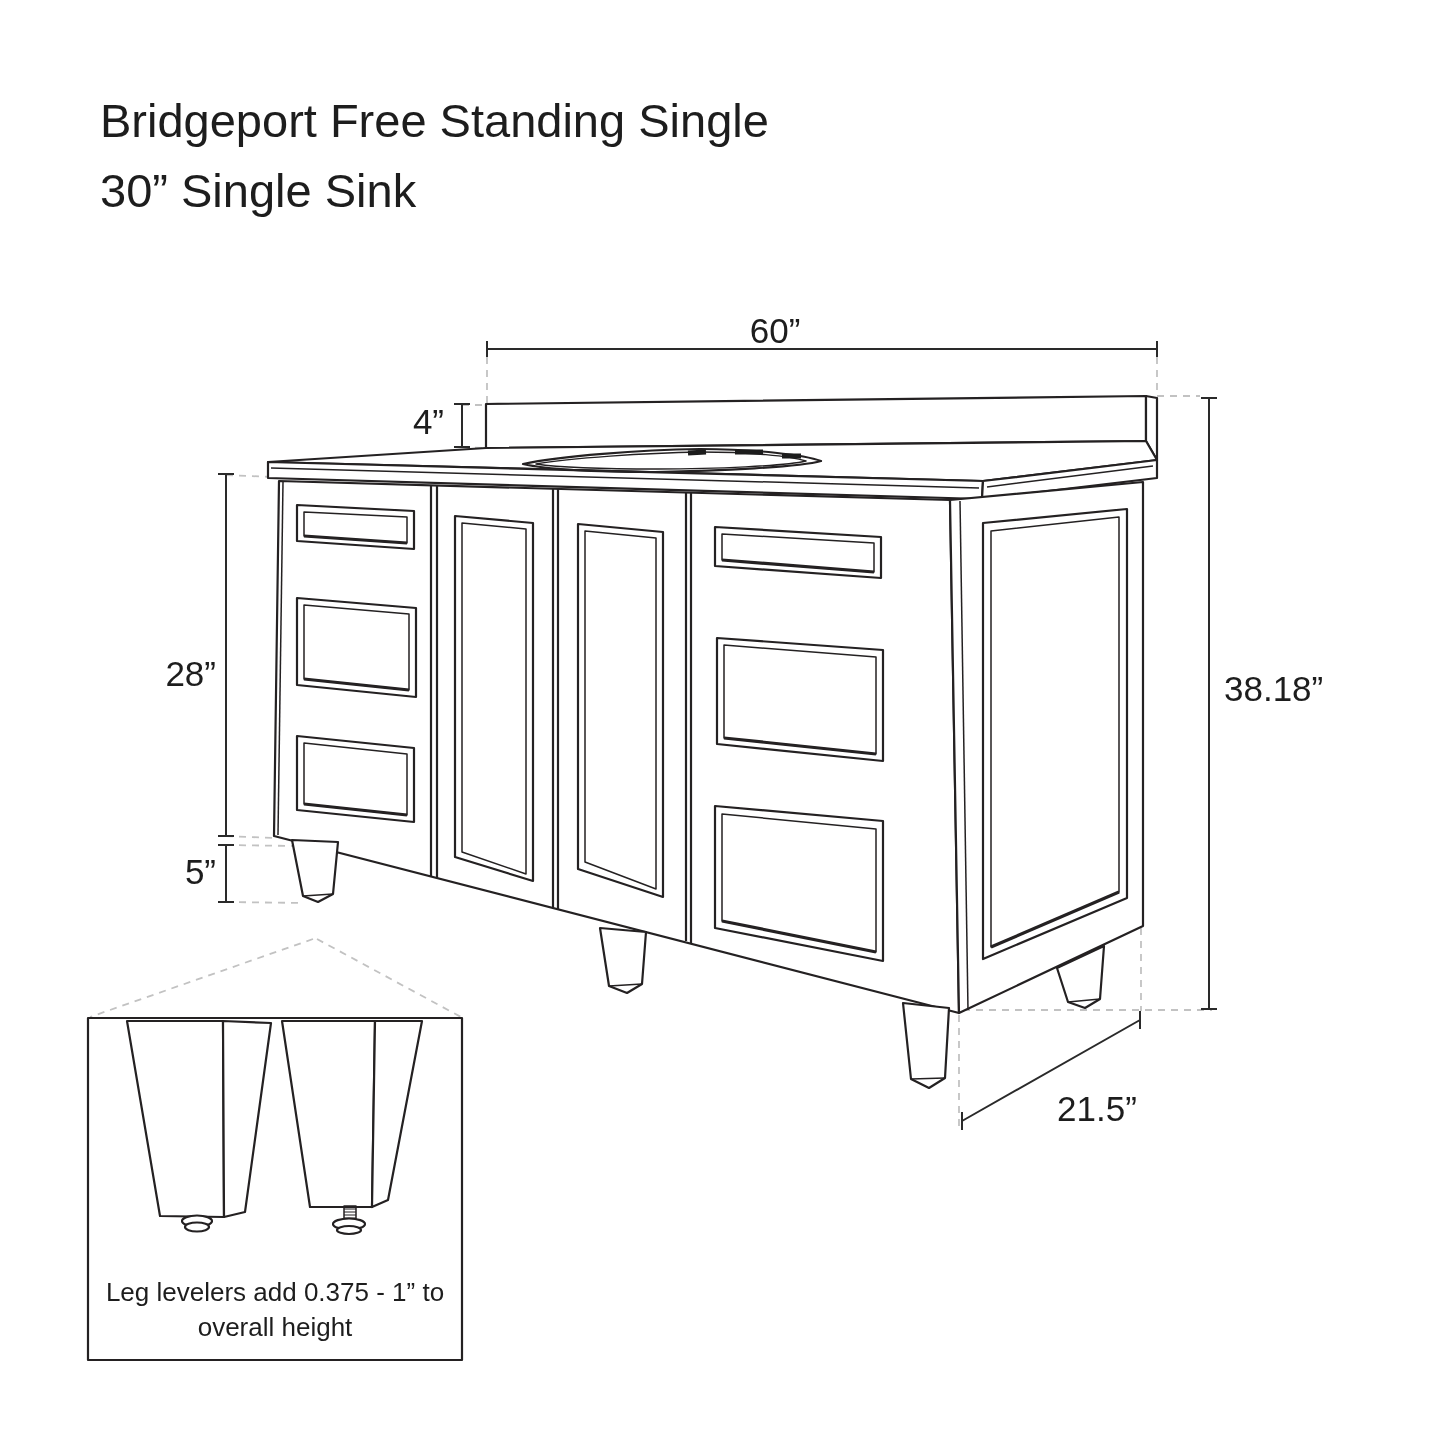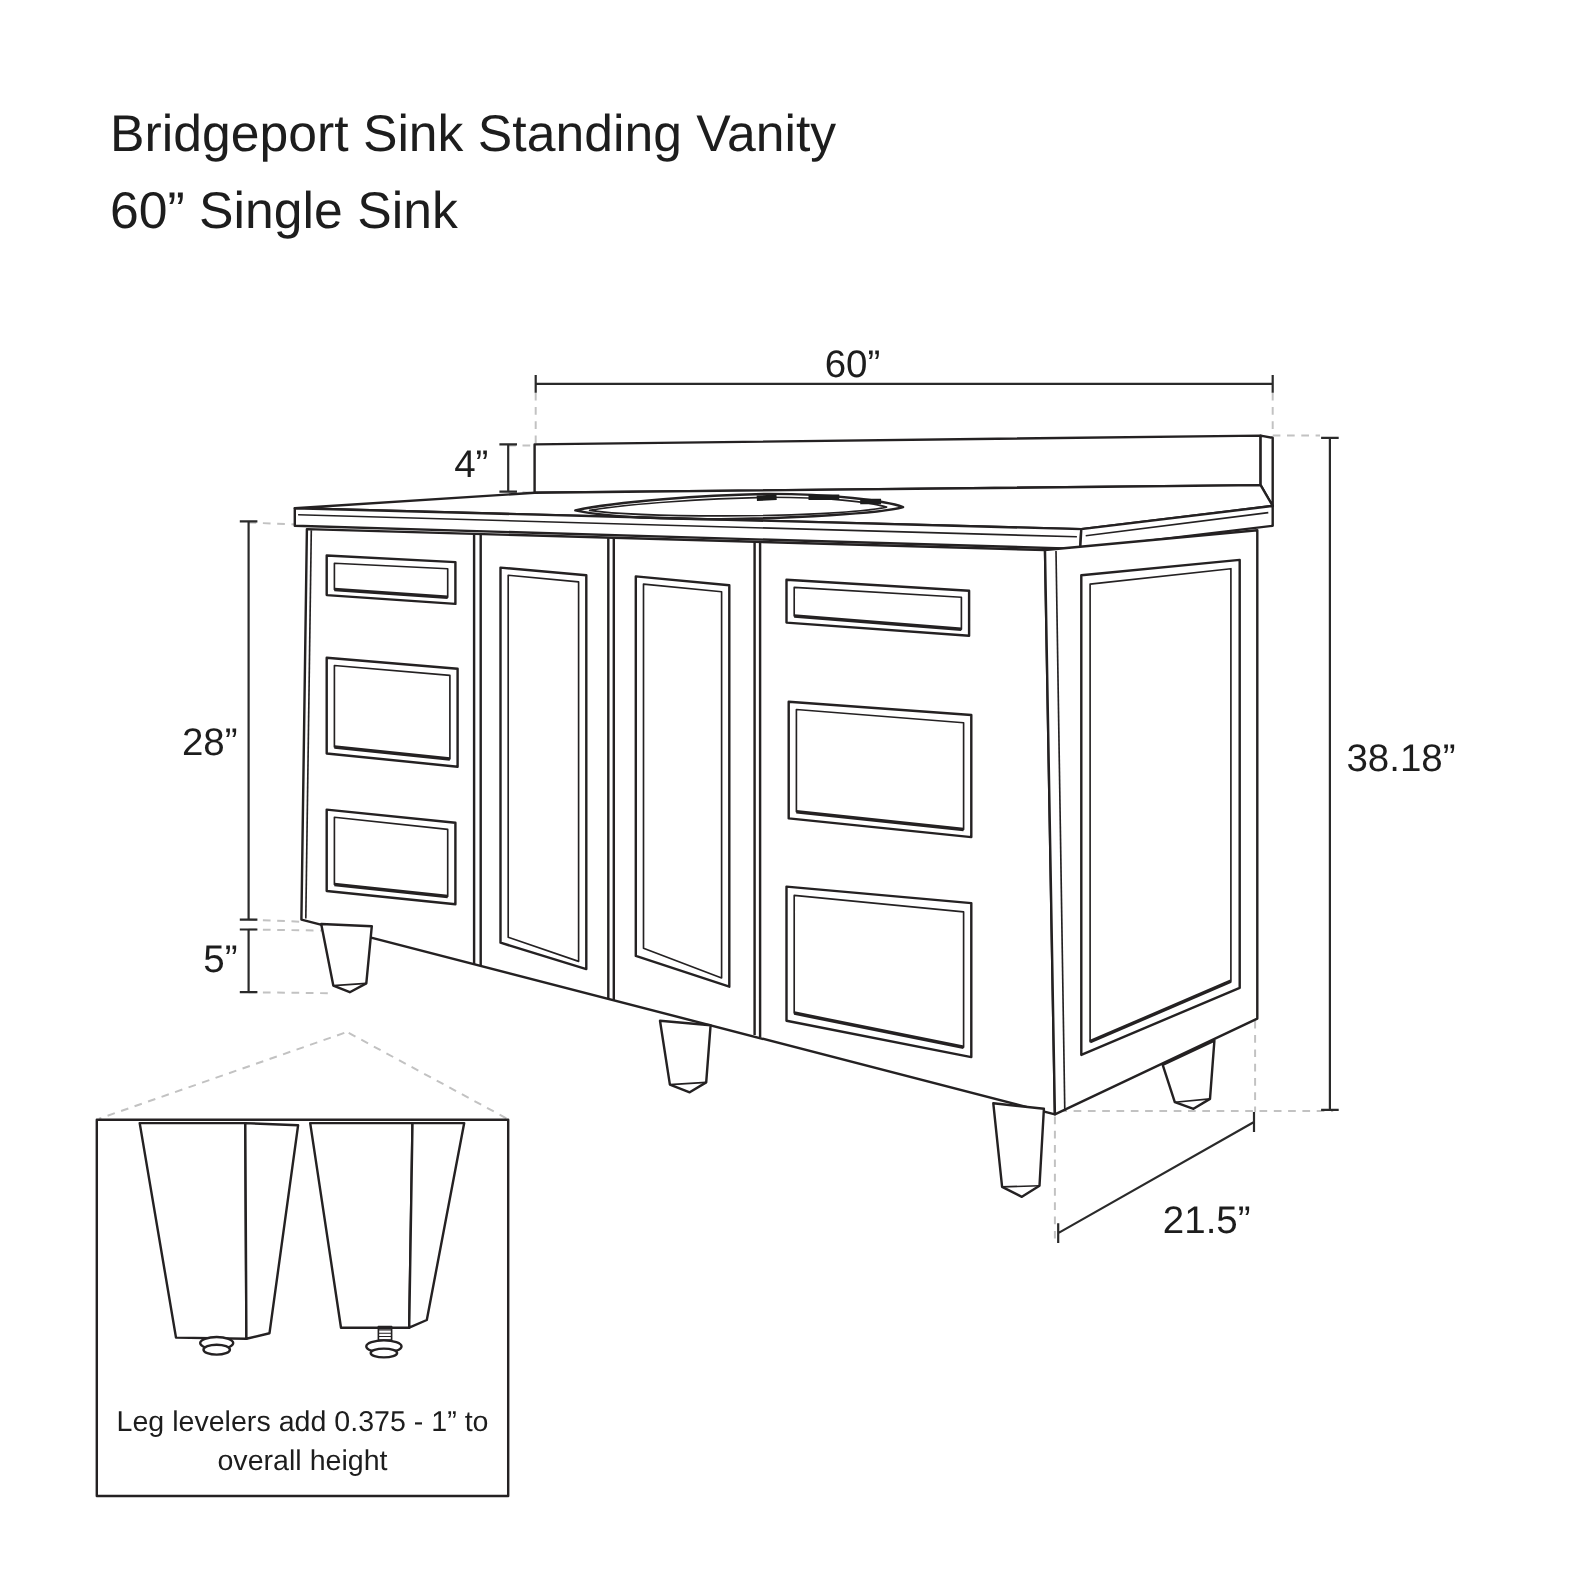--- a/index.html
+++ b/index.html
@@ -31,22 +31,22 @@
     font-size:26px; letter-spacing:3.5px; color:#3c3c3c; white-space:nowrap;
   }
   .logo .reg { font-size:12px; letter-spacing:0; margin-left:2px; }
 </style>
 </head>
 <body>
 
 <div class="page">
 
   <div class="title">
-    <span>Bridgeport Sink Standing Vanity</span>
-    <span>60” Single Sink</span>
+    <span>Bridgeport Free Standing Single</span>
+    <span>30” Single Sink</span>
   </div>
 
   <svg class="diagram" viewBox="0 0 1445 1445">
 
     <g>
       <path class="dash" d="M313,939 L90,1017 M317,939 L461,1017"></path>
     </g>
     <g>
       <path class="dash" d="M487,357 L487,446 M1157,357 L1157,396 M1157,396 L1200,396"></path>
       <path class="dash" d="M462,405 L485,405 M462,447 L485,448"></path>

